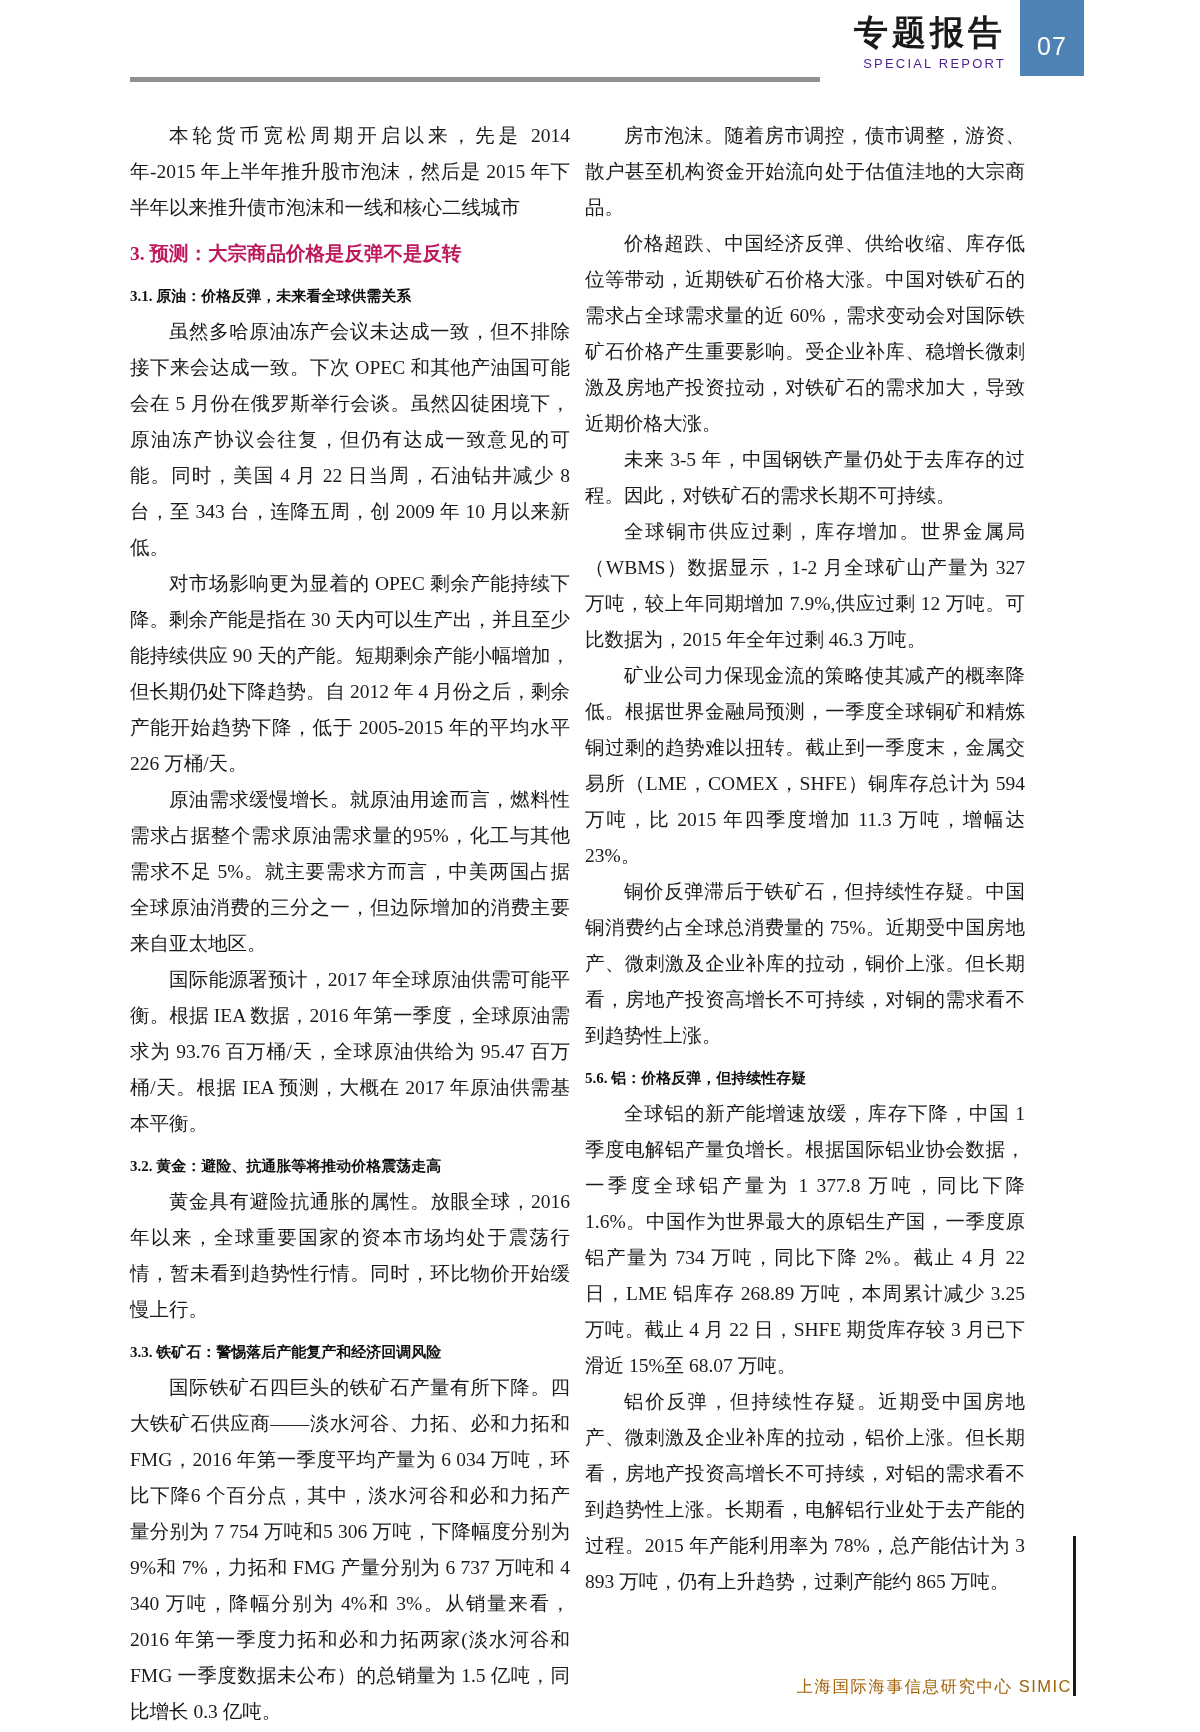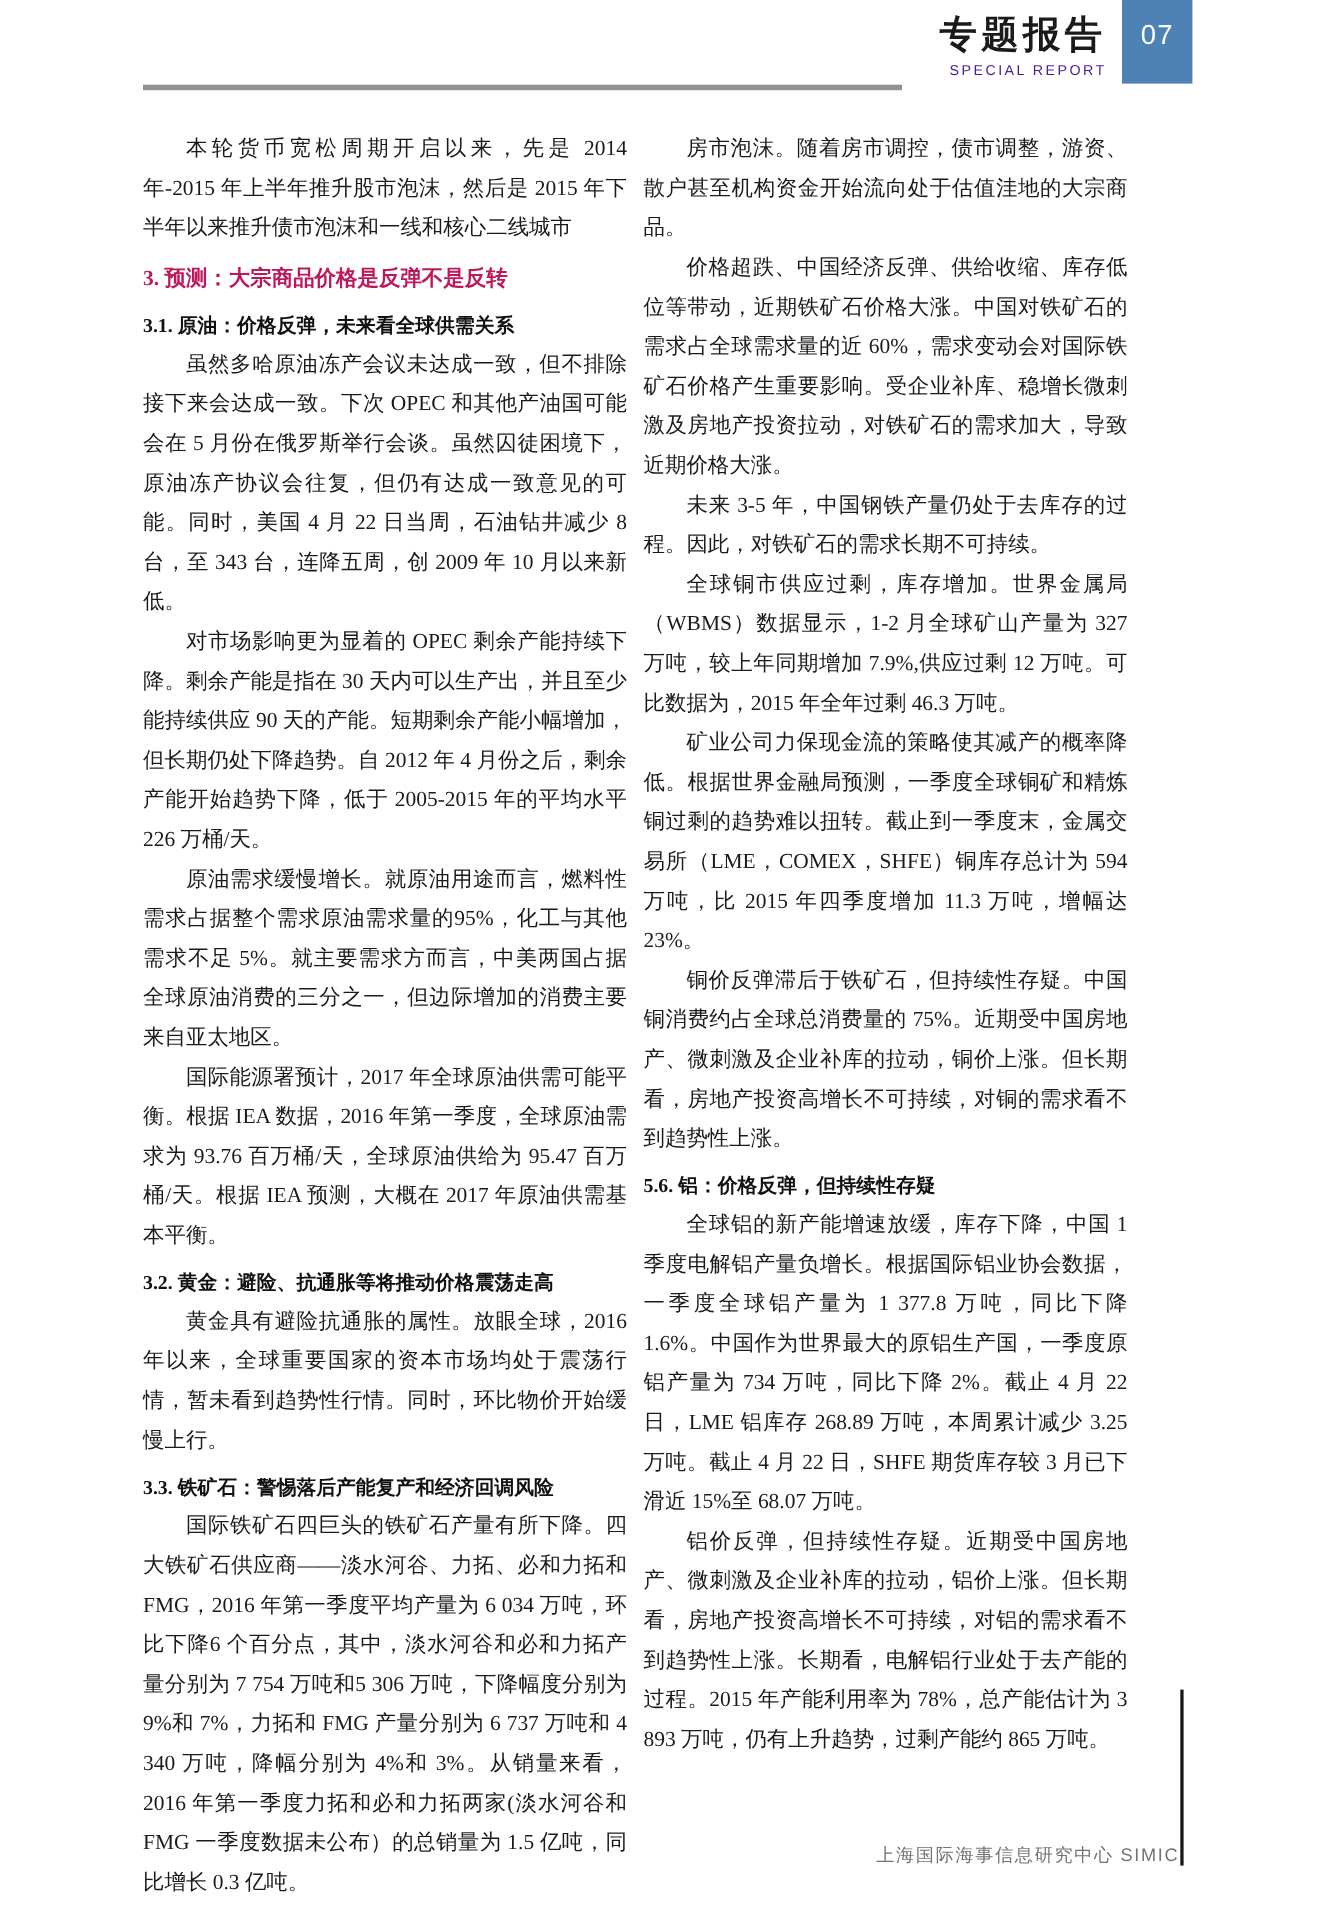--- a/index.html
+++ b/index.html
@@ -30,21 +30,21 @@
     width: 64px;
     height: 76px;
     background: #4e82b4;
     color: #ffffff;
     font-family: "Liberation Sans", sans-serif;
     font-size: 25px;
     letter-spacing: 1px;
     display: flex;
     align-items: flex-start;
     justify-content: center;
-    padding-top: 18px;
+    padding-top: 32px;
     box-sizing: border-box;
   }
   .header-title {
     position: absolute;
     right: 78px;
     top: 12px;
     text-align: right;
   }
   .header-title-cn {
     font-family: "Liberation Sans", sans-serif;
@@ -90,21 +90,21 @@
     font-size: 19.5px;
     line-height: 36px;
     text-align: justify;
     text-justify: inter-ideograph;
     text-indent: 2em;
   }
   p.body + p.body { margin-top: 0; }
 
   h3.sec {
     margin: 6px 0 0 0;
-    font-size: 18px;
+    font-size: 15px;
     line-height: 36px;
     font-weight: bold;
     color: #111111;
     text-indent: 0;
   }
   h3.sec-red {
     margin: 10px 0 2px 0;
     font-size: 19.5px;
     line-height: 36px;
     font-weight: bold;
@@ -121,21 +121,21 @@
     height: 160px;
     background: #1a1a1a;
   }
   .footer-text {
     position: absolute;
     right: 128px;
     bottom: 34px;
     font-family: "Liberation Sans", sans-serif;
     font-size: 16.5px;
     letter-spacing: 1.5px;
-    color: #737373;
+    color: #a16207;
   }
 </style>
 </head>
 <body>
 
 <div class="header">
   <div class="header-title">
     <div class="header-title-cn">专题报告</div>
     <div class="header-title-en">SPECIAL REPORT</div>
   </div>

